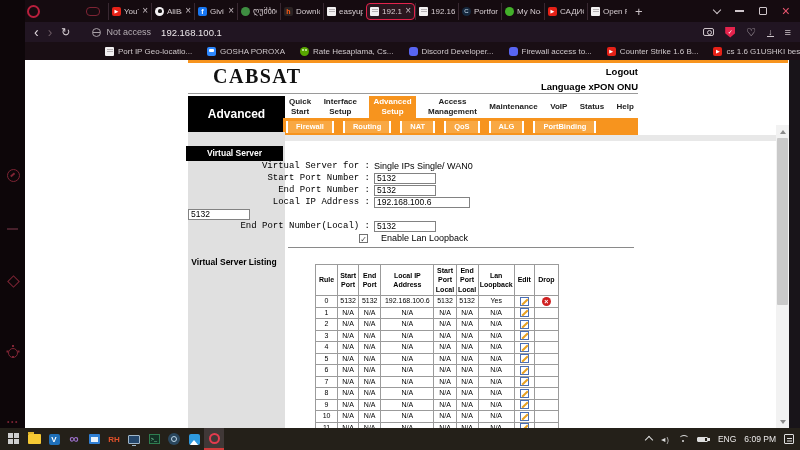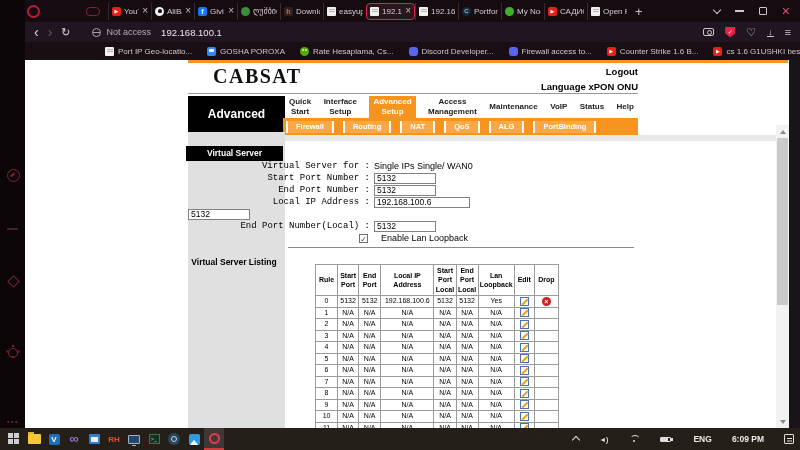--- a/index.html
+++ b/index.html
@@ -155,21 +155,21 @@
   .ic-rh::before{content:"RH";}
   .ic-remote{width:12px;height:9px;border:1.5px solid #9fb6c9;border-radius:1px;background:#24466b;position:relative;}
   .ic-remote::before{content:"";position:absolute;left:2.5px;bottom:-3.5px;width:4px;height:1.5px;background:#9fb6c9;}
   .ic-terminal{width:11px;height:10px;background:#143024;border:1px solid #2e7d4f;color:#7ce8a9;font-size:5.5px;line-height:9px;text-align:center;}
   .ic-terminal::before{content:">_";}
   .ic-steam{width:12px;height:12px;border-radius:50%;background:#2a475e;position:relative;}
   .ic-steam::before{content:"";position:absolute;left:3px;top:3px;width:4px;height:4px;border:1px solid #bfd7e8;border-radius:50%;}
   .ic-photos{width:11px;height:11px;background:#2e9ae0;border-radius:2px;position:relative;overflow:hidden;}
   .ic-photos::before{content:"";position:absolute;bottom:-1px;left:0;width:0;height:0;border:5px solid transparent;border-bottom:6px solid #fff;}
   .ic-opera-gx{width:11px;height:11px;border:2.5px solid #e43b4e;border-radius:50%;}
-  .tray{margin-left:auto;display:flex;align-items:center;gap:20px;padding-right:6px;font-weight:bold;}
+  .tray{margin-left:auto;display:flex;align-items:center;gap:8px;padding-right:6px;}
   .tray-text{font-size:8.5px;color:#eceaea;}
   .ic-chevup{width:6px;height:6px;border-left:1.5px solid #ddd;border-top:1.5px solid #ddd;transform:rotate(45deg);margin-top:2px;}
   .ic-vol{color:#ddd;font-size:7px;}
   .ic-vol::before{content:"\25c4)";}
   .ic-wifi{position:relative;width:12px;height:9px;}
   .ic-wifi::before{content:"";position:absolute;left:1px;top:0;width:10px;height:10px;border:1.5px solid #ddd;border-radius:50%;clip-path:polygon(50% 50%,0 0,100% 0);}
   .ic-wifi::after{content:"";position:absolute;left:5px;top:5px;width:2px;height:2px;background:#ddd;border-radius:50%;}
   .ic-batt{width:11px;height:5px;border:1px solid #ddd;border-radius:1px;background:linear-gradient(to right,#ddd 75%,transparent 75%);position:relative;margin-right:2px;}
   .ic-batt::after{content:"";position:absolute;right:-3px;top:0.5px;width:2px;height:3px;background:#ddd;}
   .ic-action{width:10px;height:10px;border:1.2px solid #ddd;border-radius:1px;position:relative;}

